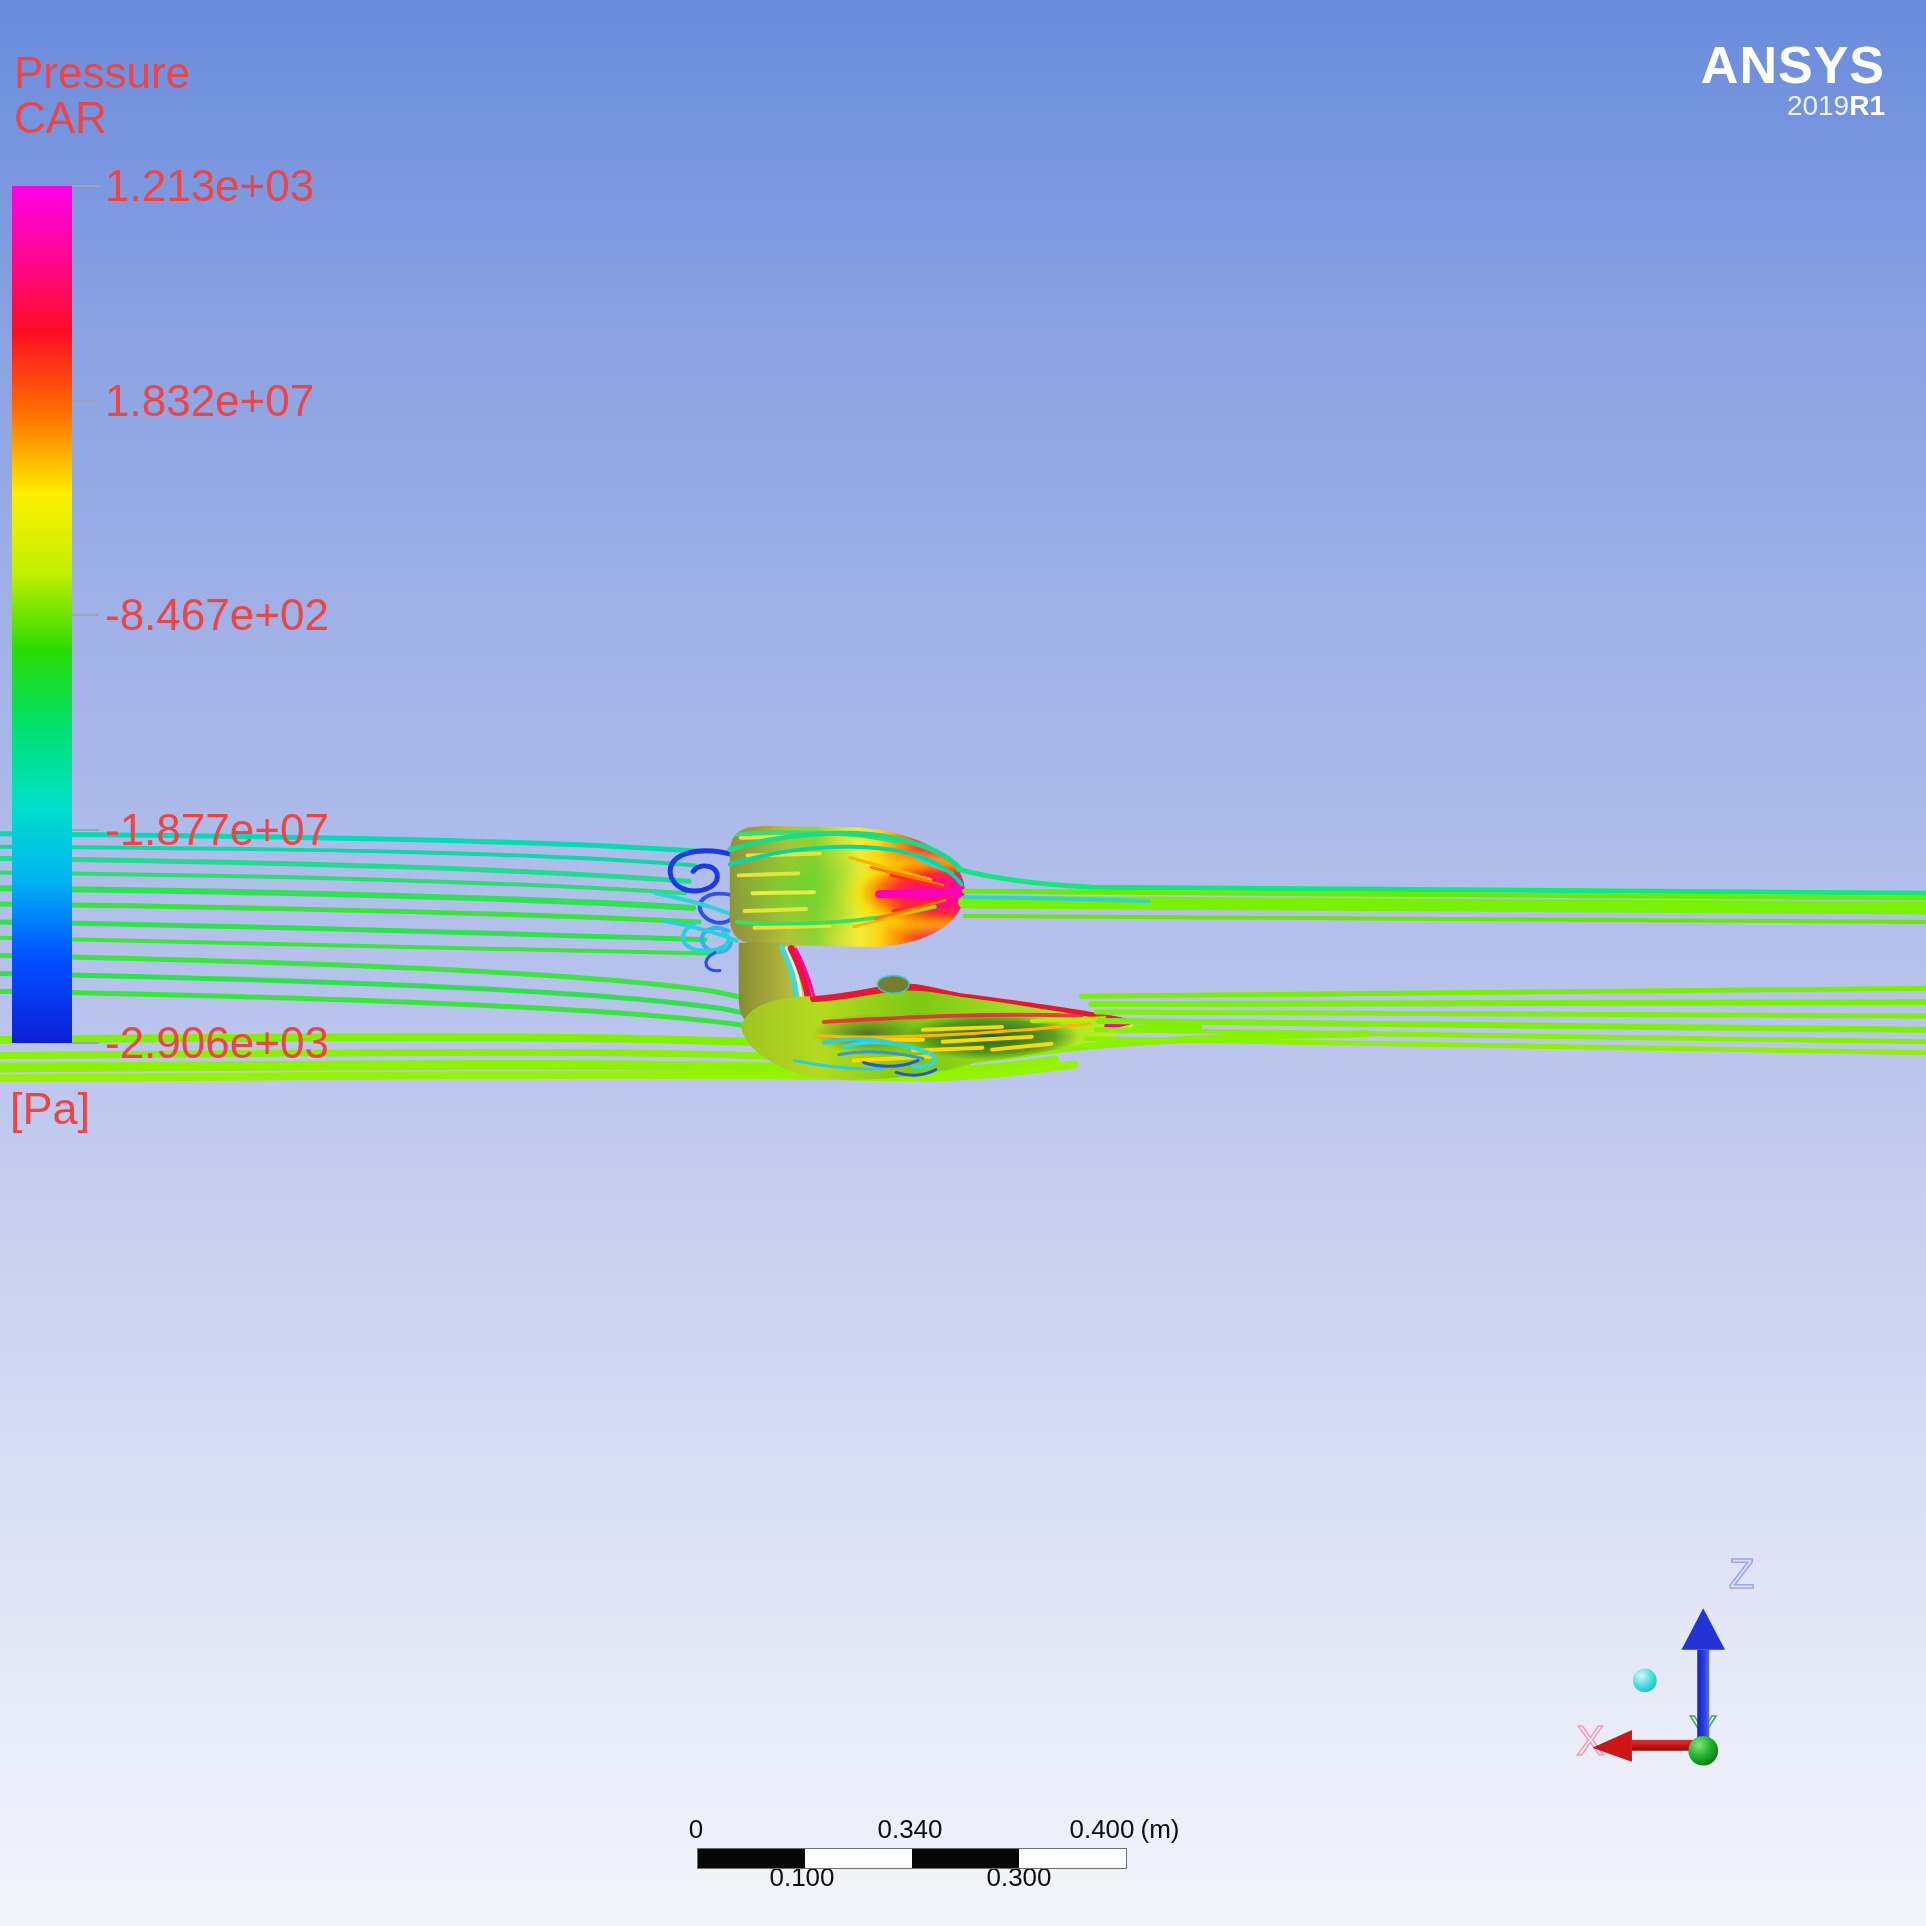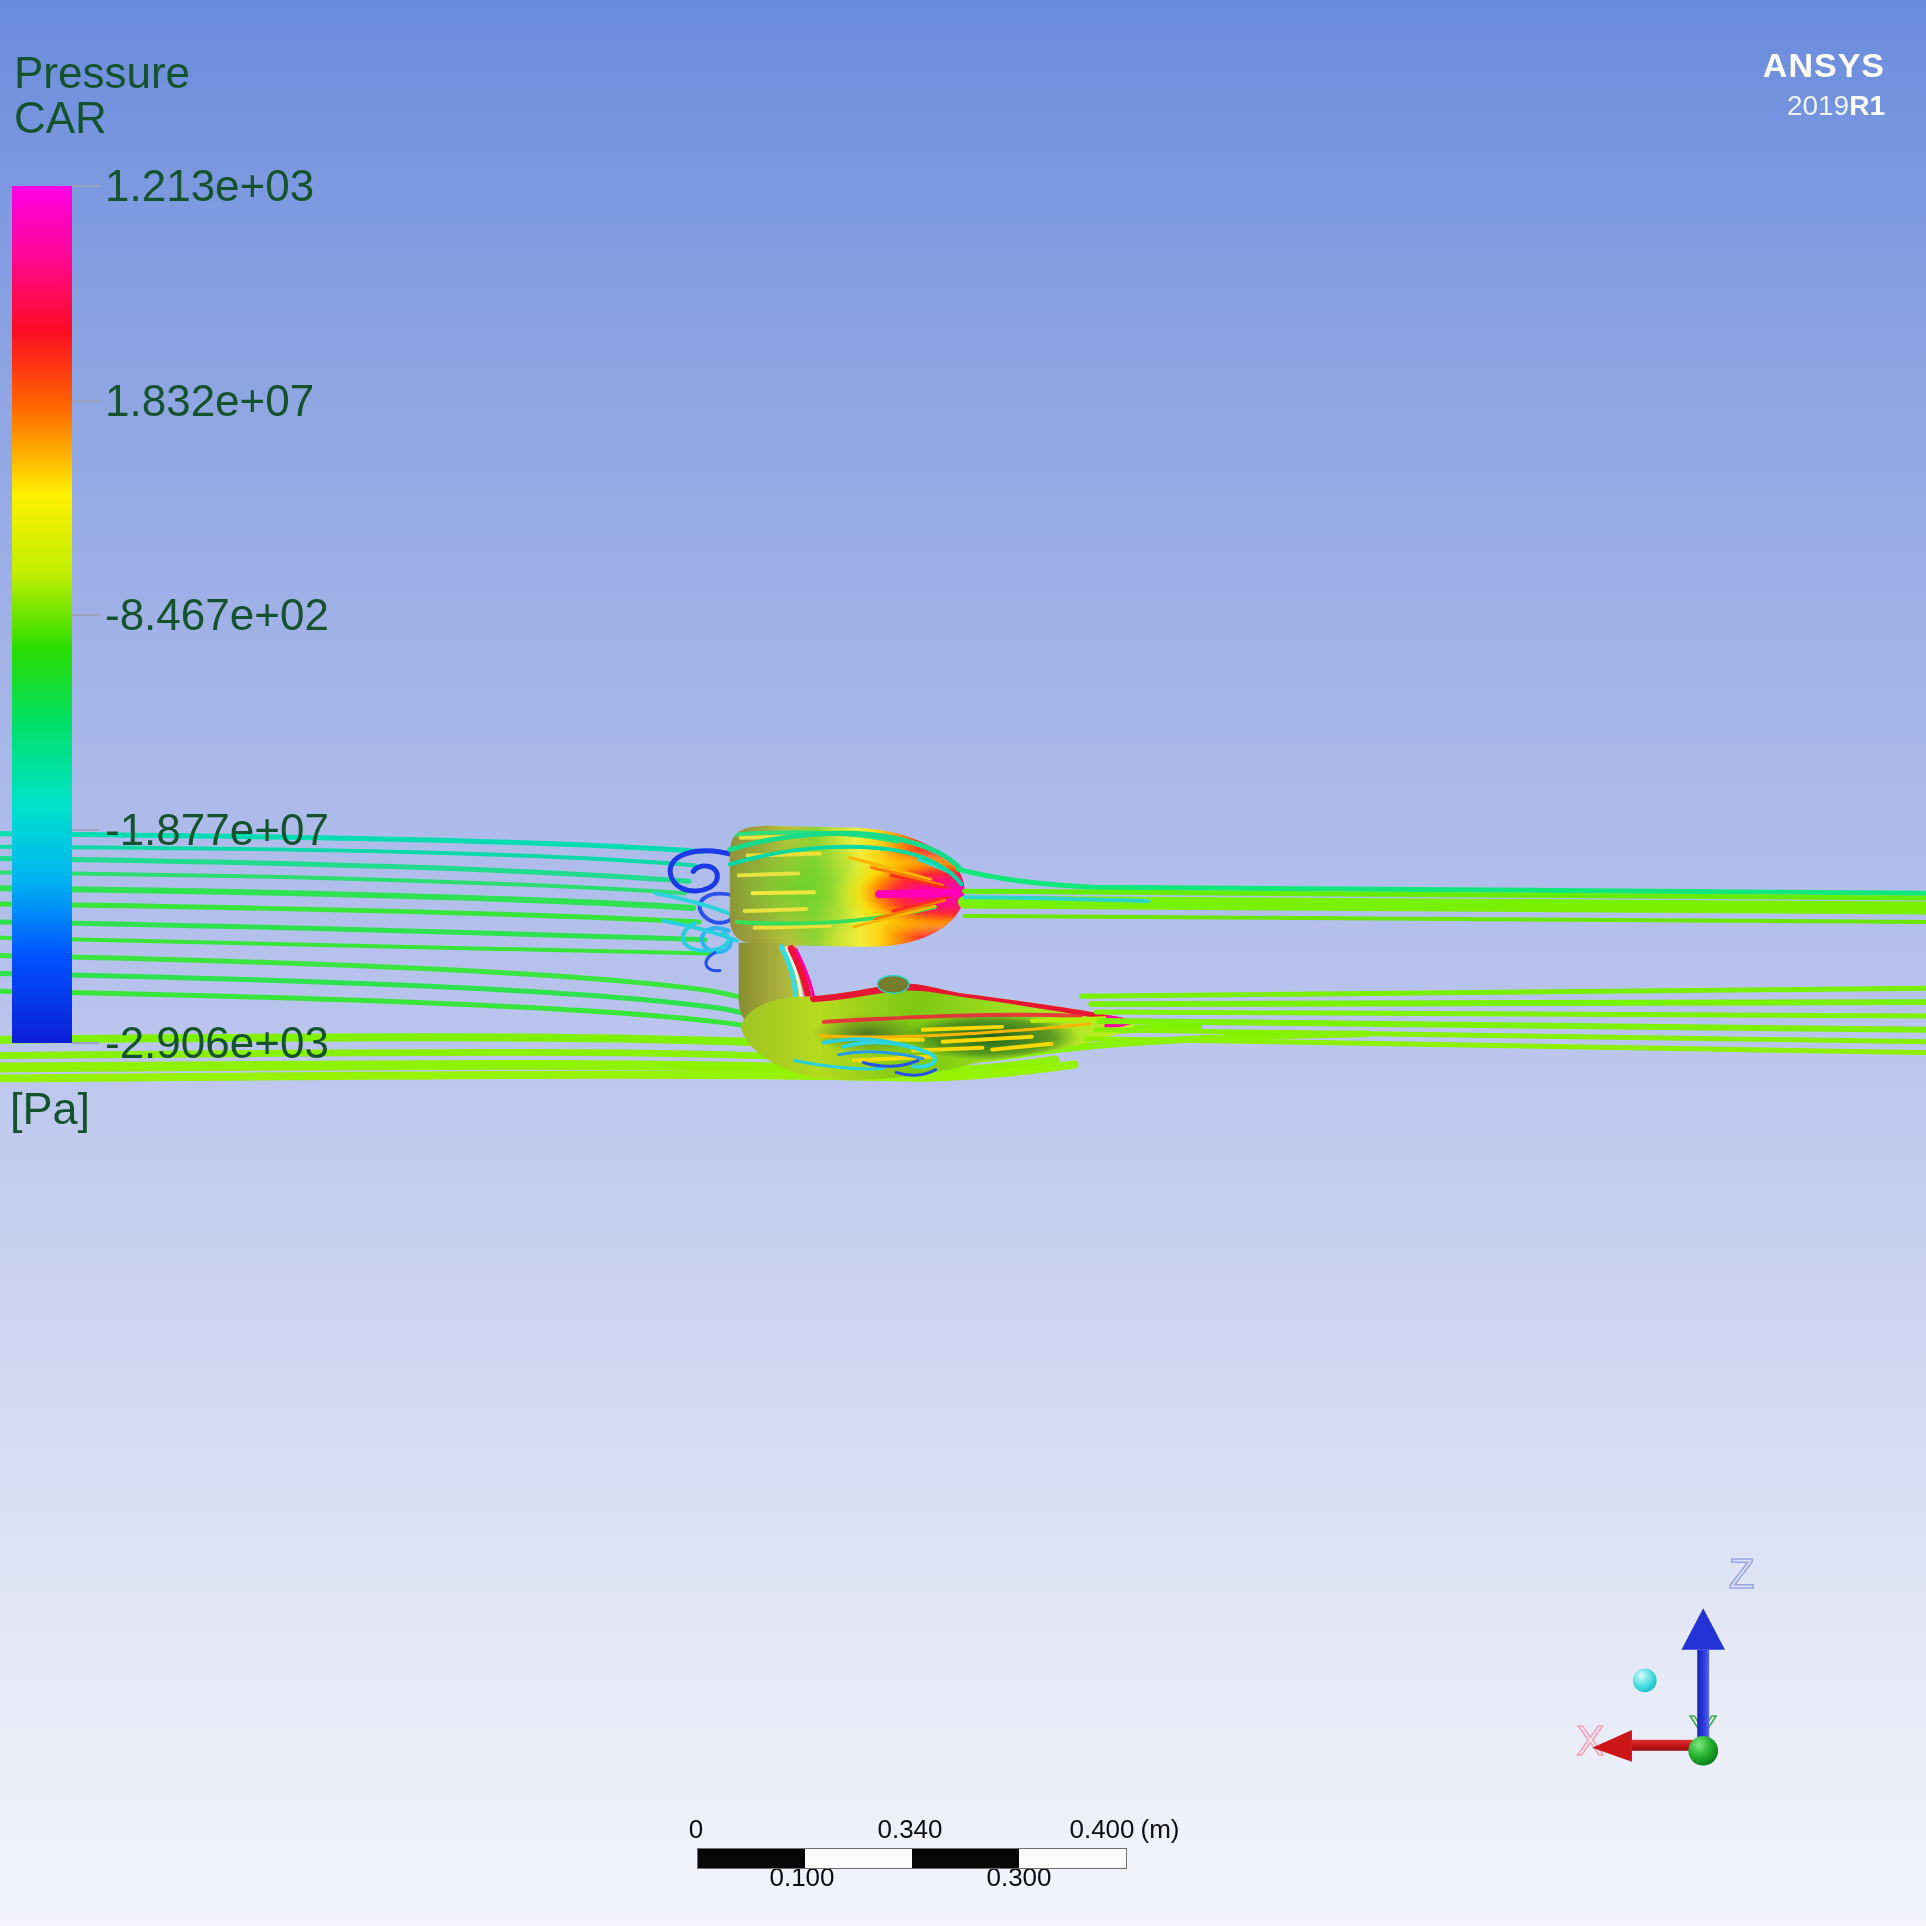--- a/index.html
+++ b/index.html
@@ -5,33 +5,33 @@
   html,body{margin:0;padding:0;}
   body{
     width:1927px;height:1927px;overflow:hidden;position:relative;
     font-family:"Liberation Sans","DejaVu Sans",sans-serif;
     background:linear-gradient(180deg,#6a8cdd 0%,#8ba3e2 18%,#a4b4e8 35%,#bcc6ed 55%,#d2d9f2 72%,#e6eaf7 87%,#f3f5fb 100%);
   }
   .viewport{position:absolute;inset:0;}
   .scene{position:absolute;left:0;top:0;width:1927px;height:1927px;display:block;}
 
   
-  .legend{position:absolute;left:0;top:0;width:416px;height:1168px;color:#14532d;}
+  .legend{position:absolute;left:0;top:0;width:416px;height:1168px;color:#ef4444;}
   .legend-title{position:absolute;left:14px;top:50px;font-size:44px;line-height:46px;}
   .legend-subtitle{position:absolute;left:14px;top:95px;font-size:44px;line-height:46px;}
   .colorbar{position:absolute;left:12px;top:186px;width:60px;height:857px;}
   .colorbar-ticks{position:absolute;left:0;top:186px;width:416px;height:857px;padding-left:15px;}
   .tick-row{position:absolute;left:0;height:0;width:100%;}
   .tick-line{position:absolute;left:72px;top:-1px;width:27px;height:2px;background:#9aa2bc;}
   .tick-label{position:absolute;left:105px;top:-25px;font-size:44px;white-space:nowrap;}
   .legend-unit{position:absolute;left:10px;top:1083px;font-size:45px;}
 
   
   .logo{position:absolute;right:42px;top:44px;text-align:right;color:#ffffff;}
-  .logo-brand{font-size:34px;font-weight:700;letter-spacing:1px;line-height:42px;}
+  .logo-brand{font-size:52px;font-weight:700;letter-spacing:1px;line-height:42px;}
   .logo-version{font-size:28px;margin-top:4px;color:#eef2fb;}
   .logo-version .r{font-weight:700;color:#ffffff;margin-left:0;}
 
   
   .ruler{position:absolute;left:673px;top:1812px;width:554px;height:109px;color:#0d0d12;font-size:26px;}
   .rl{position:absolute;transform:translateX(-50%);white-space:nowrap;}
   .rl.t{top:2px;} .rl.b{top:50px;}
   .ruler-bar{position:absolute;left:24px;top:36px;width:428px;height:19px;border:1px solid #6e6e6e;display:flex;}
   .ruler-seg{width:107px;height:100%;}
   .seg-dark{background:#070707;} .seg-light{background:#fcfcfc;}

